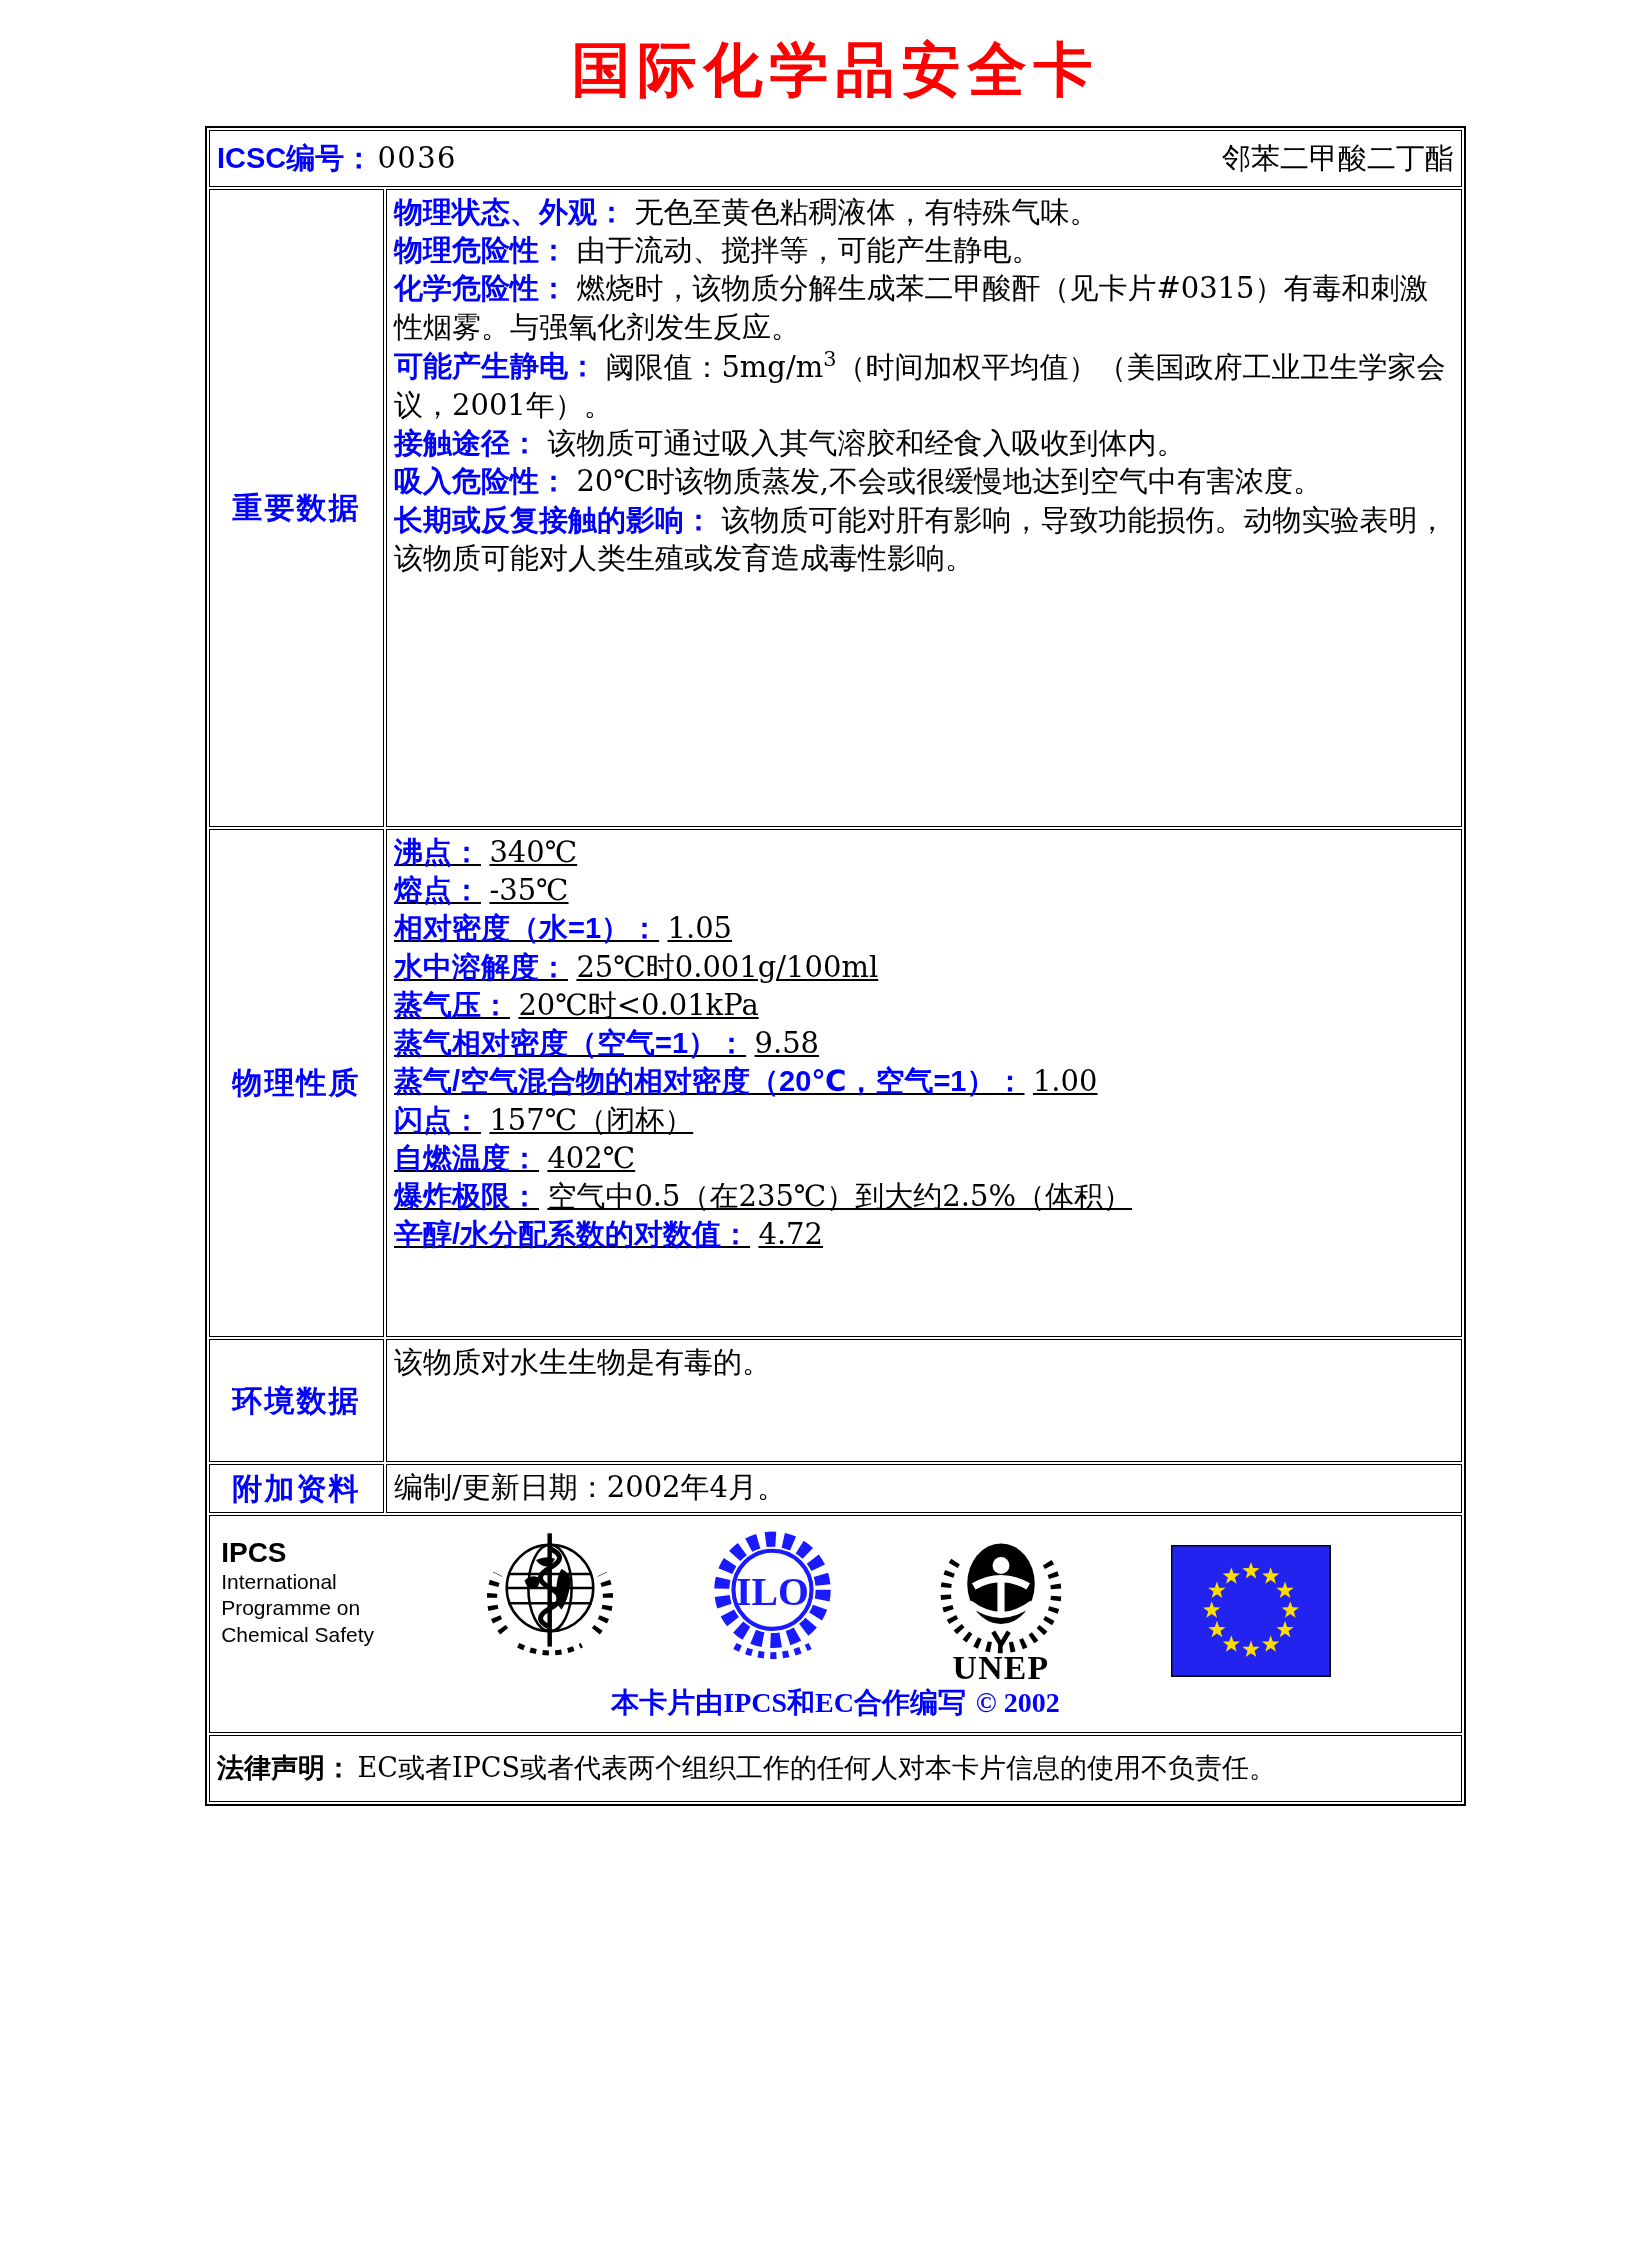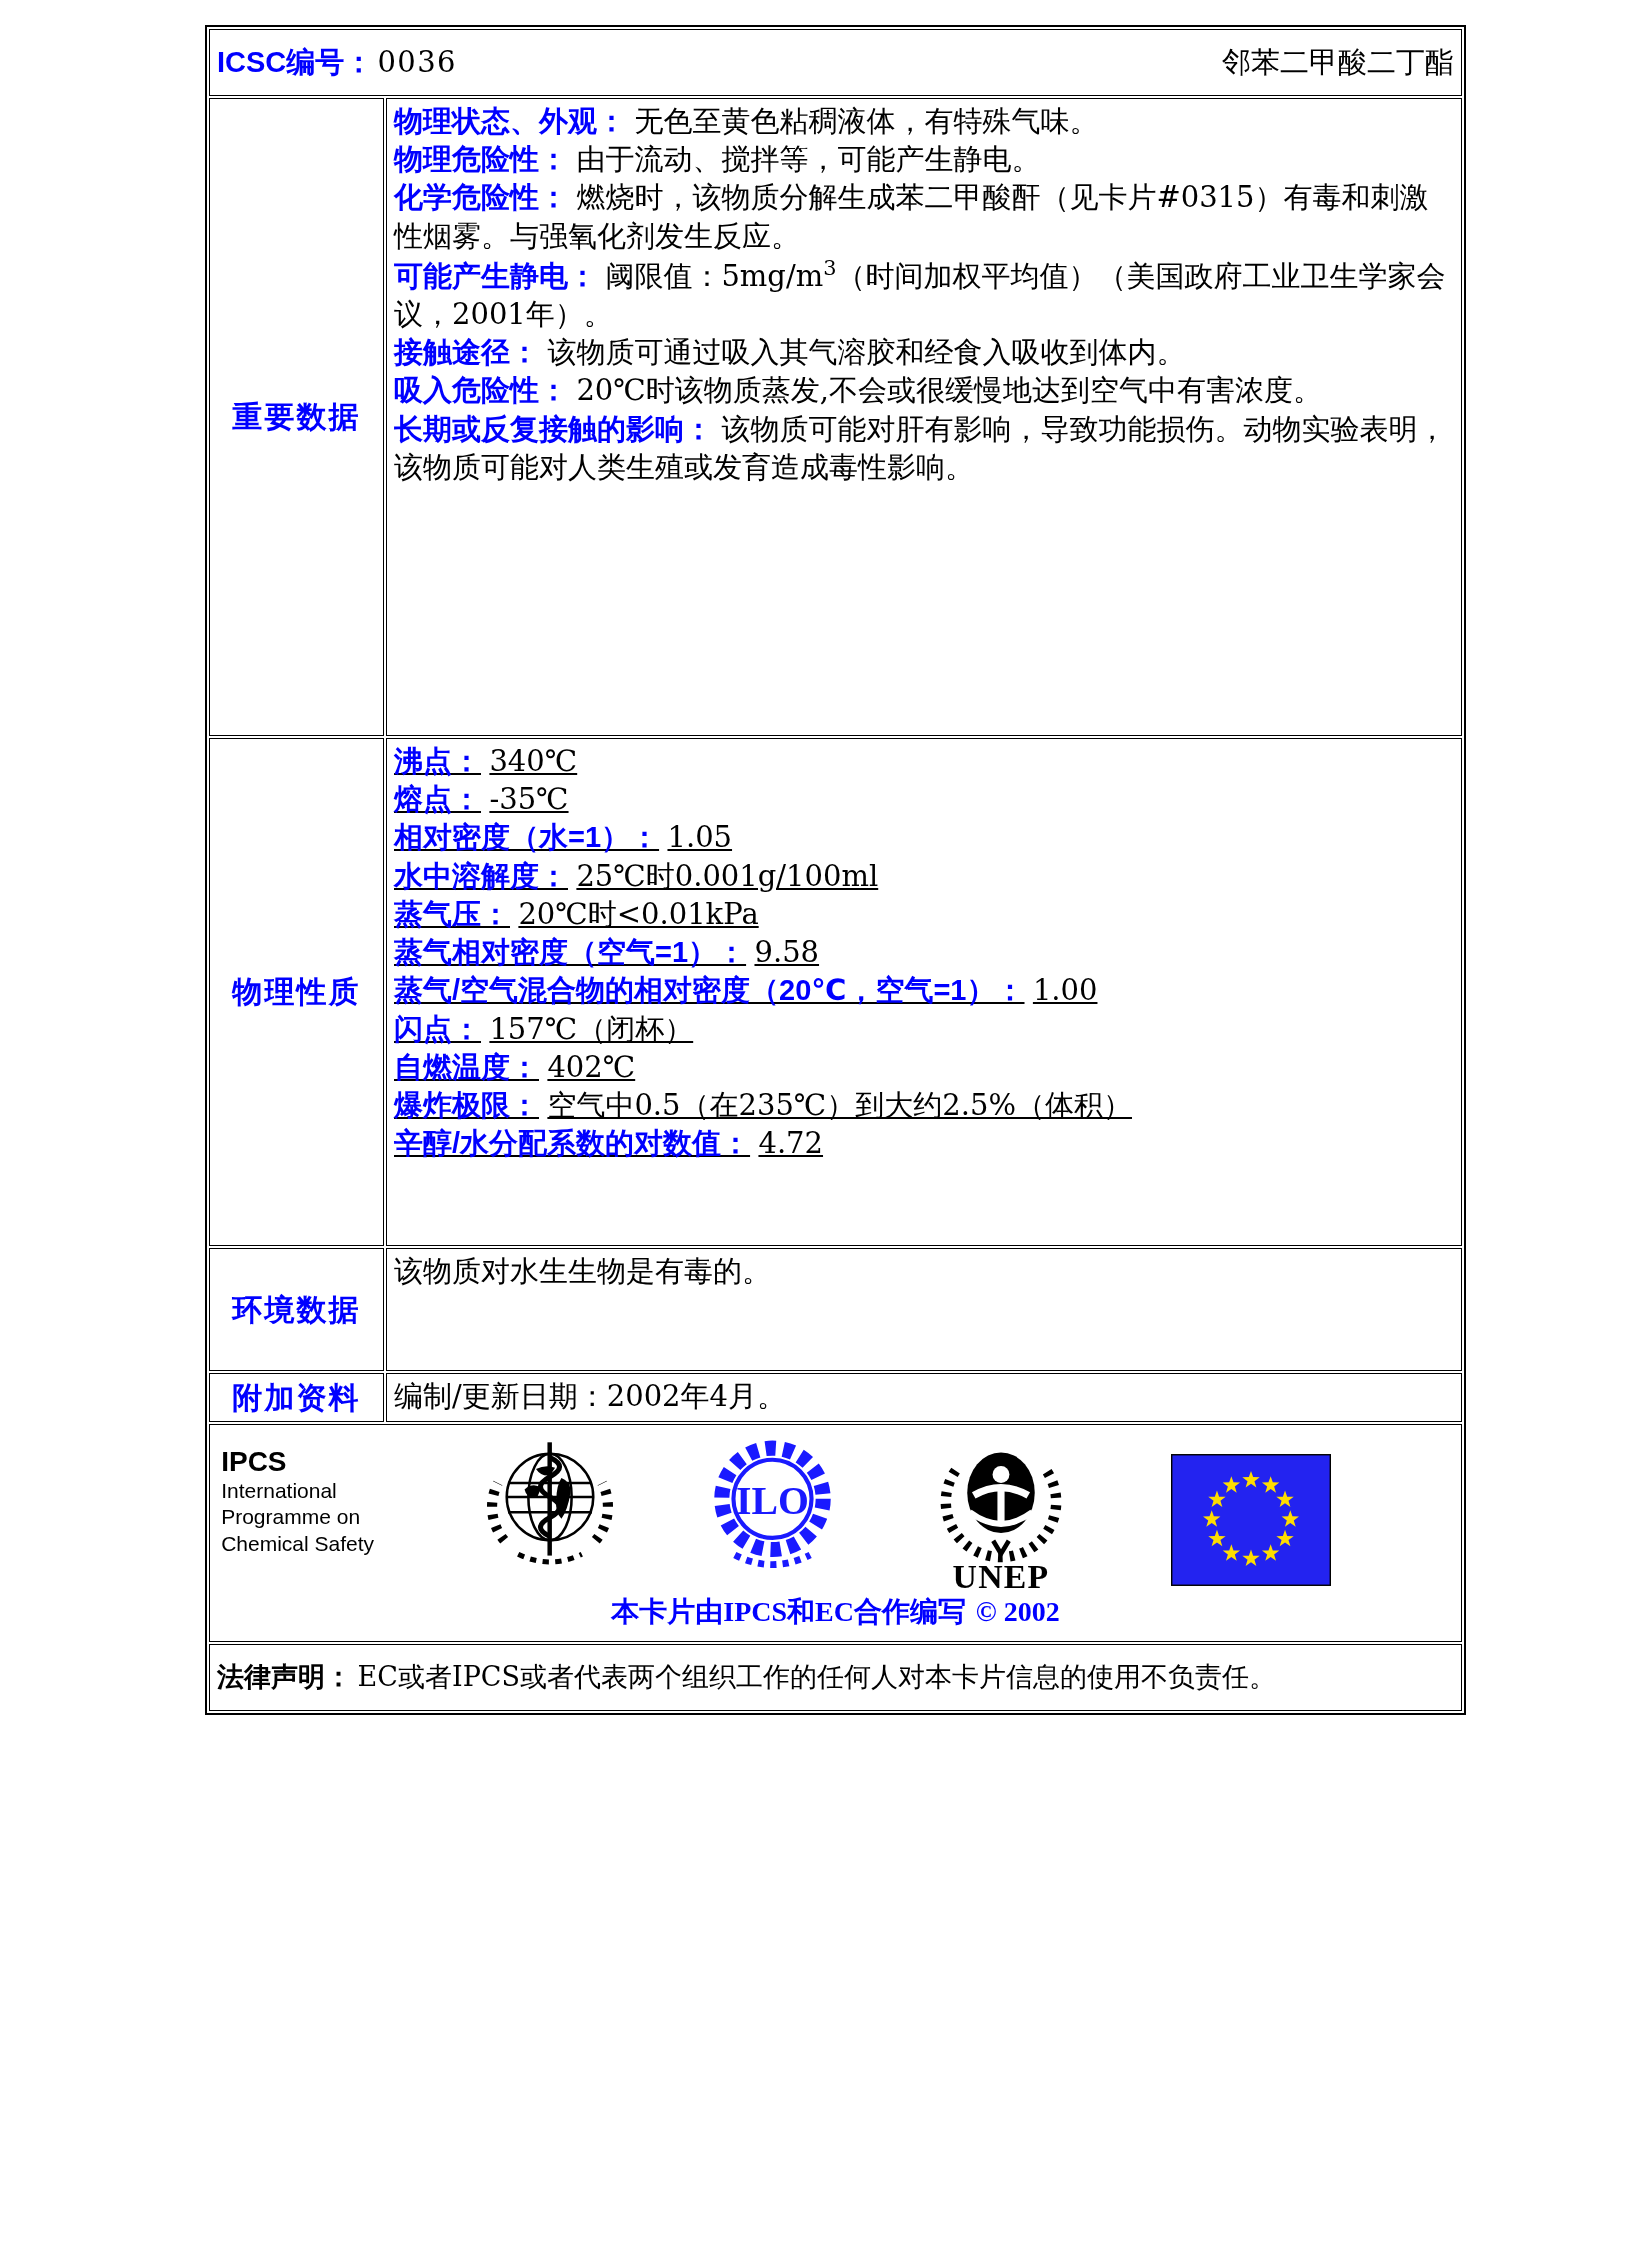--- a/index.html
+++ b/index.html
@@ -38,21 +38,21 @@
     color:#0000ff;font-weight:bold;
     font-family:"Liberation Sans","DejaVu Sans",sans-serif;
     letter-spacing:2.1px;
     font-size:30px;
   }
   .flabel{
     color:#0000ff;font-weight:bold;
     font-family:"Liberation Sans","DejaVu Sans",sans-serif;
     margin-right:8.4px;
   }
-  .icsc-row-cell{vertical-align:middle;height:67px;}
+  .icsc-row-cell{vertical-align:middle;height:57px;}
   .icsc-flex{display:flex;justify-content:space-between;align-items:center;}
   .icsc-left .flabel{margin-right:4.2px;}
   .icsc-num{letter-spacing:1.4px;}
   td.h-important{height:638px;}
   td.h-physical{height:508px;}
   td.h-env{height:123px;}
   td.h-notes{height:116px;}
   td.h-add{height:49px;}
   td.h-footer{height:195px;vertical-align:top;}
   td.h-legal{height:67px;vertical-align:middle;font-size:27px;}
@@ -84,20 +84,21 @@
     font-size:28px;padding-bottom:7px;
     font-family:"Liberation Serif","DejaVu Serif",serif;
   }
   .credit-copy{font-weight:bold;margin-left:9.8px;}
 </style>
 </head>
 <body>
 
 <div class="page">
 
+  <h1 class="card-title">国际化学品安全卡</h1>
 
   <table class="card">
 
     <tbody>
         <tr>
       <td colspan="2" class="icsc-row-cell">
         <div class="icsc-flex">
           <span class="icsc-left">
             <span class="flabel">ICSC编号：</span><span class="icsc-num">0036</span>
           </span>

